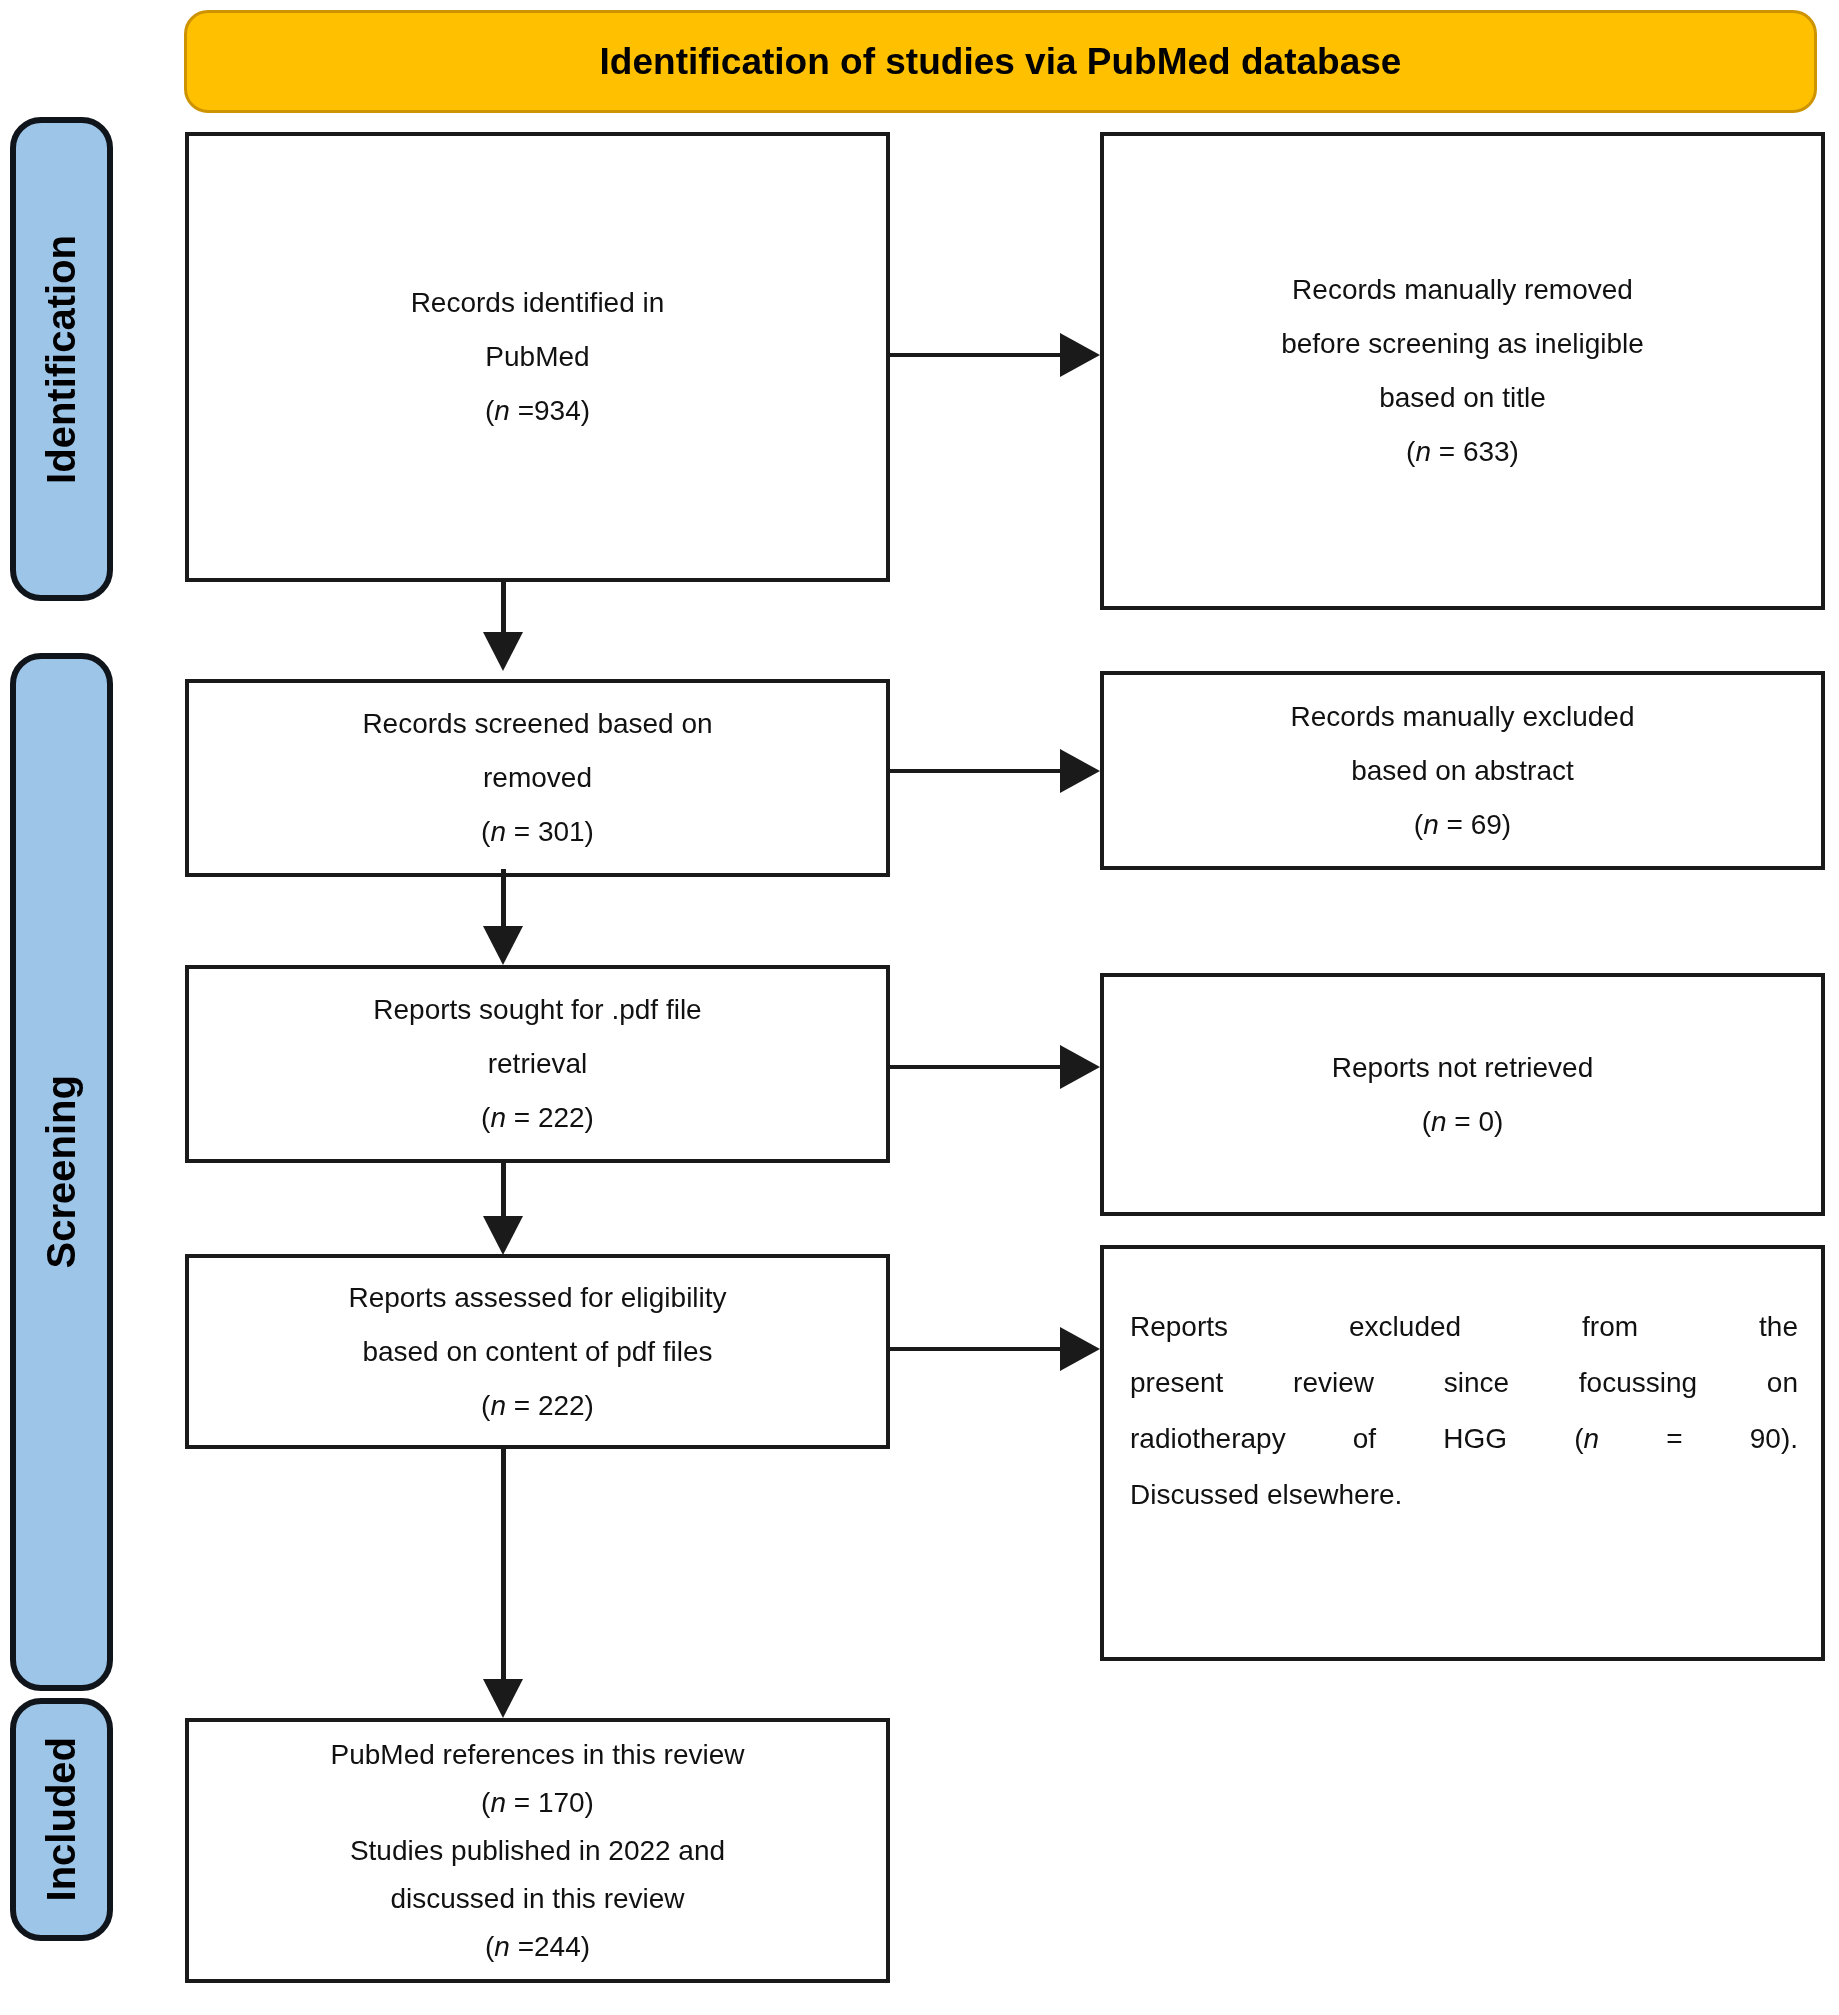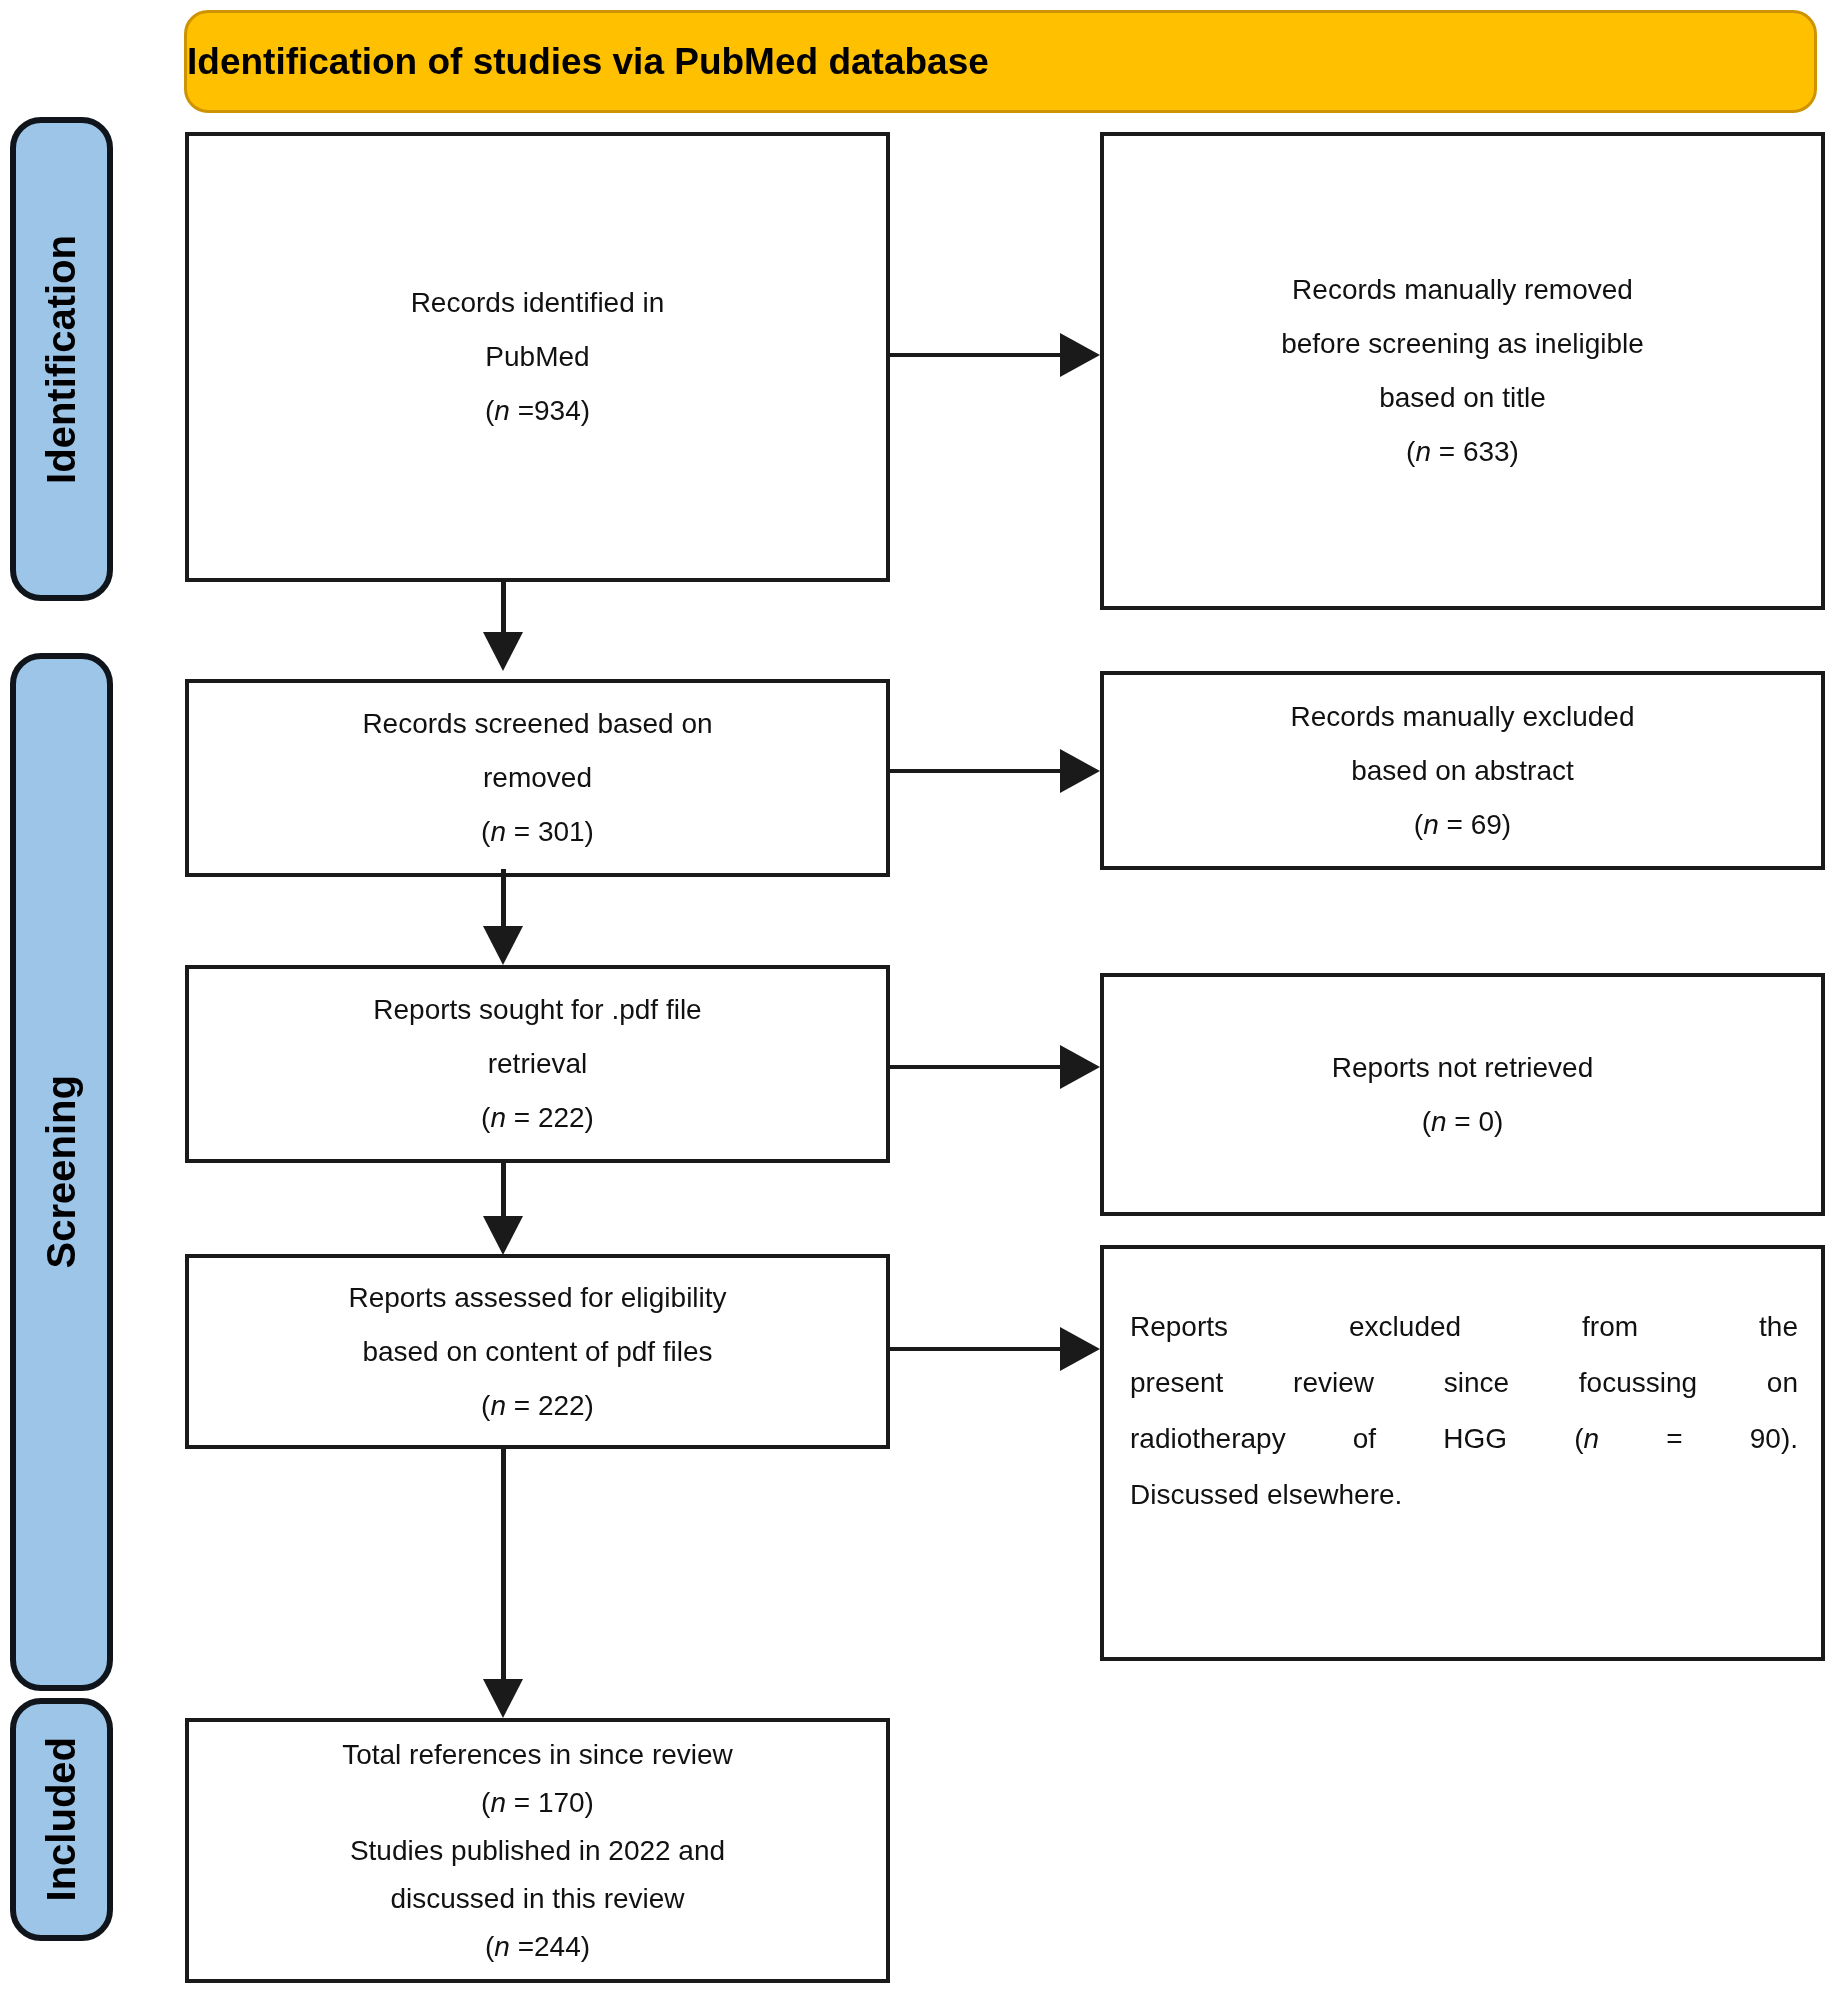--- a/index.html
+++ b/index.html
@@ -14,21 +14,21 @@
   }
 
   
   .banner {
     position: absolute;
     left: 184px; top: 10.3px; width: 1633px; height: 103px;
     background: var(--header-bg, #FFC000);
     border: 3.4px solid var(--header-border, #CE9300);
     border-radius: 24px;
     box-sizing: border-box;
-    display: flex; align-items: center; 
+    display: flex; align-items: center; justify-content: center;
     font-size: 37px; font-weight: bold;
     color: #000;
   }
 
   
   .stage {
     position: absolute;
     left: 10.3px; width: 103px;
     background: var(--stage-bg, #9DC5E8);
     border: 6.3px solid var(--stage-border, #10151C);
@@ -158,21 +158,21 @@
     <span class="ln"><span>(</span><span class="it">n</span><span> = 222)</span></span>
   </div>
 
   <div class="pbox col-left" id="box-reports-assessed">
     <span class="ln">Reports assessed for eligibility</span>
     <span class="ln">based on content of pdf files</span>
     <span class="ln"><span>(</span><span class="it">n</span><span> = 222)</span></span>
   </div>
 
   <div class="pbox col-left" id="box-total">
-    <span class="ln">Total references in since review</span>
+    <span class="ln">PubMed references in this review</span>
     <span class="ln"><span>(</span><span class="it">n</span><span> = 170)</span></span>
     <span class="ln">Studies published in 2022 and</span>
     <span class="ln">discussed in this review</span>
     <span class="ln"><span>(</span><span class="it">n</span><span> =244)</span></span>
   </div>
 
   <div class="pbox col-right" id="box-records-removed">
     <span class="ln">Records manually removed</span>
     <span class="ln">before screening as ineligible</span>
     <span class="ln">based on title</span>

